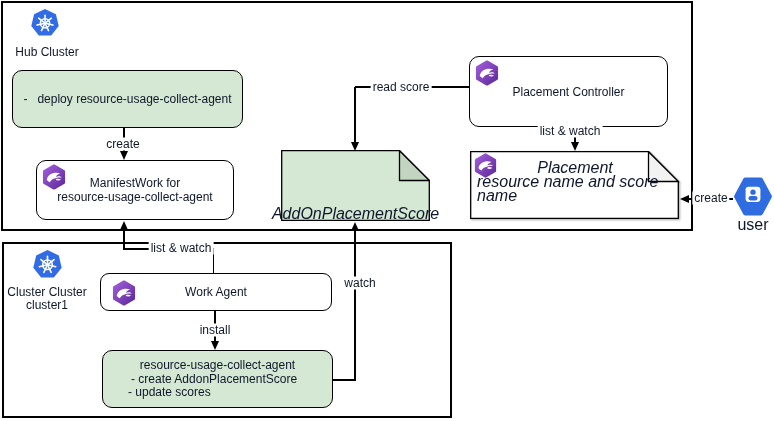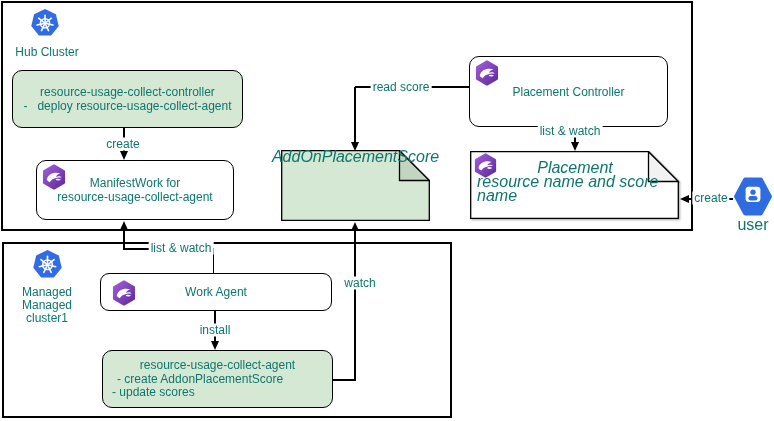--- a/index.html
+++ b/index.html
@@ -1,35 +1,35 @@
 <!DOCTYPE html>
 <html><head>
 <meta charset="utf-8">
 <style>
   html,body { margin:0; padding:0; background:#ffffff; }
   .canvas {
     position:relative; width:774px; height:421px; background:#ffffff;
-    font-family:"Liberation Sans","DejaVu Sans",sans-serif; color:#0f766e;
+    font-family:"Liberation Sans","DejaVu Sans",sans-serif; color:#0f172a;
     overflow:hidden;
   }
   .container { position:absolute; border:2px solid #000; background:transparent; box-sizing:border-box; }
   .rbox {
     position:absolute; border:1.3px solid #000; border-radius:10px; background:#fff;
     box-sizing:border-box; display:flex; align-items:center; justify-content:center;
     font-size:12px; line-height:14px; text-align:center;
   }
   .rbox.green { background:#d5e8d4; }
   .box-text span { display:block; white-space:pre-wrap; }
   .icon { position:absolute; line-height:0; }
   .note { position:absolute; }
   .note svg.noteshape { position:absolute; left:0; top:0; }
   .note-text { position:absolute; left:0; top:0; right:0; bottom:0; font-size:16px; line-height:14px;font-style:italic; }
   .note-text span { display:block; white-space:pre-wrap; }
   .center-line { text-align:center; }
-  .vcenter { display:flex; align-items:flex-start; justify-content:center; }
+  .vcenter { display:flex; align-items:flex-end; justify-content:center; }
   .cluster-label { position:absolute; font-size:12px; line-height:13px; text-align:center; }
   .cluster-label span { display:block; }
   .line { position:absolute; background:#000; }
   .elabel {
     position:absolute; background:#ffffff; font-size:12px; line-height:13px;
     padding:0 2px; transform:translate(-50%,-50%); white-space:nowrap;
   }
   .arrow { position:absolute; width:0; height:0; }
   .arrow.down { border-left:4.5px solid transparent; border-right:4.5px solid transparent; border-top:9px solid #000; }
   .arrow.up   { border-left:4.5px solid transparent; border-right:4.5px solid transparent; border-bottom:9px solid #000; }
@@ -84,21 +84,20 @@
       </g>
       <circle cx="50" cy="53" r="7" fill="#ffffff"></circle>
     </svg>
   </span>
   <div class="cluster-label" style="left:2px; top:46px; width:90px;">
     <span>Hub Cluster</span>
   </div>
 
   <div class="rbox green" style="left:12px; top:70px; width:231px; height:58px;">
     <div class="box-text">
-      <span>resource-usage-collect-controller</span>
       <span>-   deploy resource-usage-collect-agent</span>
     </div>
   </div>
 
   <div class="rbox" style="left:36px; top:160px; width:198px; height:60px;">
     <span class="icon" style="left:4px; top:3px;">
       <svg width="26" height="26" viewBox="0 0 100 100">
         <defs>
           <linearGradient id="ocmg" x1="0" y1="0" x2="1" y2="1">
             <stop offset="0" stop-color="#a25ddc"></stop>
@@ -167,42 +166,42 @@
         <line x1="57.8" y1="54.8" x2="78.3" y2="59.5"></line>
         <line x1="53.5" y1="60.2" x2="62.6" y2="79.1"></line>
         <line x1="46.5" y1="60.2" x2="37.4" y2="79.1"></line>
         <line x1="42.2" y1="54.8" x2="21.7" y2="59.5"></line>
         <line x1="43.7" y1="48" x2="27.3" y2="34.9"></line>
       </g>
       <circle cx="50" cy="53" r="7" fill="#ffffff"></circle>
     </svg>
   </span>
   <div class="cluster-label" style="left:0px; top:286px; width:94px;">
-    <span>Managed Managed</span>
+    <span>Cluster Cluster</span>
     <span>cluster1</span>
   </div>
 
   <div class="rbox" style="left:100px; top:273px; width:232px; height:38px; border-radius:9px;">
     <span class="icon" style="left:10px; top:6px;">
       <svg width="26" height="26" viewBox="0 0 100 100">
         <polygon points="50,6 88,28 88,72 50,94 12,72 12,28" fill="url(#ocmg)" stroke="url(#ocmg)" stroke-width="9" stroke-linejoin="round"></polygon>
         <path d="M22,60 C26,38 52,28 74,36 C66,40 60,44 57,49 C67,45 76,47 80,52 C62,50 40,56 34,70 C29,68 24,65 22,60 Z" fill="#ffffff"></path>
         <path d="M58,58 C64,55 72,56 77,60 C71,65 63,64 57,62 Z" fill="#ffffff"></path>
       </svg>
     </span>
     <div class="box-text">
       <span>Work Agent</span>
     </div>
   </div>
 
   <div class="rbox green" style="left:102px; top:350px; width:231px; height:58px; align-items:flex-start;">
     <div class="box-text" style="width:100%; padding-top:8px; line-height:13.5px;">
       <span>resource-usage-collect-agent</span>
-      <span style="text-align:left; padding-left:14px;">- create AddonPlacementScore</span>
-      <span style="text-align:left; padding-left:9px;">- update scores</span>
+      <span style="text-align:left; padding-left:28px;">- create AddonPlacementScore</span>
+      <span style="text-align:left; padding-left:25px;">- update scores</span>
     </div>
   </div>
 
   <span class="icon" style="left:733px; top:177px;">
     <svg width="40" height="39" viewBox="0 0 100 100">
       <polygon points="30,7 70,7 93,50 70,93 30,93 7,50" fill="#2e6ce0" stroke="#2e6ce0" stroke-width="11" stroke-linejoin="round"></polygon>
       <rect x="31" y="25" width="38" height="39" rx="8" fill="#ffffff"></rect>
       <circle cx="50" cy="39" r="6.8" fill="#2e6ce0"></circle>
       <rect x="38.5" y="48.5" width="23" height="12" rx="6" fill="#2e6ce0"></rect>
     </svg>

